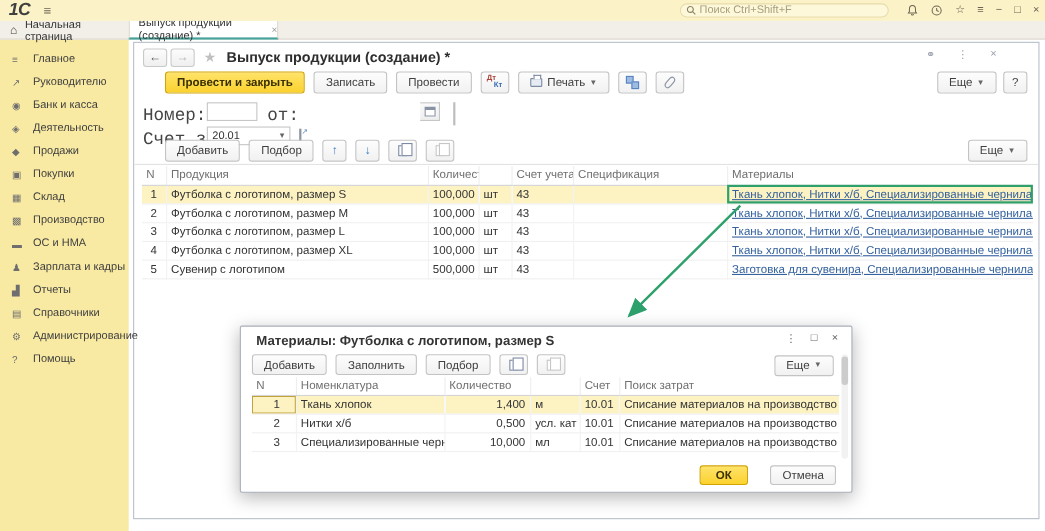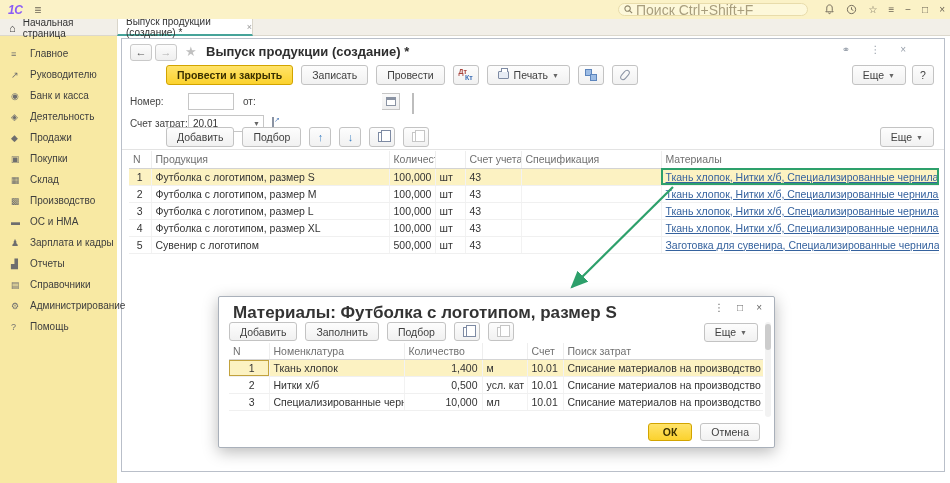--- a/index.html
+++ b/index.html
@@ -1,26 +1,26 @@
 <!DOCTYPE html>
 <html><head>
 <meta charset="utf-8">
 <style>
   * { margin:0; padding:0; box-sizing:border-box; }
   html,body { width:950px; height:483px; overflow:hidden; }
   body { position:relative; font-family:"Liberation Sans", sans-serif; background:#fff; color:#333; }
 
   
   .titlebar { position:absolute; left:0; top:0; width:950px; height:19px; background:#fbf2c7; display:flex; align-items:center; z-index:10; }
-  .logo { color:#8b5cf6; font-weight:bold; font-style:italic; font-size:12px; margin-left:8px; letter-spacing:-0.5px; }
+  .logo { color:#404040; font-weight:bold; font-style:italic; font-size:16px; margin-left:8px; letter-spacing:-0.5px; }
   .tb-menu { color:#6b6455; font-size:12px; margin-left:12px; }
   .tb-title { font-size:10.5px; color:#4a4435; margin-left:14px; }
   .tb-search { position:absolute; left:618px; top:3px; width:190px; height:13px; background:#fdf8da; border:1px solid #e8dcab; border-radius:8px; display:flex; align-items:center; padding-left:5px; }
   .tb-search svg { flex:0 0 auto; }
-  .tb-search input { border:none; background:transparent; outline:none; font-size:14px; color:#7d7457; width:150px; margin-left:3px; font-family:"Liberation Sans",sans-serif; }
+  .tb-search input { border:none; background:transparent; outline:none; font-size:10px; color:#7d7457; width:150px; margin-left:3px; font-family:"Liberation Sans",sans-serif; }
   .tb-search input::placeholder { color:#a89e7d; }
   .tb-icons { position:absolute; right:5px; top:0; height:19px; display:flex; align-items:center; gap:11px; color:#6b6455; }
   .tb-ic { font-size:10px; line-height:19px; cursor:default; }
 
   
   .tabbar { position:absolute; left:0; top:19px; width:950px; height:17px; background:#f2efe8; border-bottom:1px solid #dcd8cd; z-index:9; }
   .tab-home { position:absolute; left:0; top:0; width:117px; height:17px; display:flex; align-items:center; padding-left:9px; font-size:10px; color:#333; }
   .tab-home .home-ic { font-size:11px; color:#444; margin-right:7px; }
   .tab-active { position:absolute; left:117px; top:0; width:136px; height:17px; background:#fff; border-left:1px solid #d9d5ca; border-right:1px solid #d9d5ca; border-bottom:2px solid #45a399; display:flex; align-items:center; padding-left:8px; font-size:10px; color:#333; }
   .tab-close { color:#9a9a9a; font-size:9px; margin-left:6px; }
@@ -35,21 +35,21 @@
   .form { position:absolute; left:121px; top:38px; width:824px; height:434px; background:#fff; border:1px solid #b9bfc9; z-index:3; }
   .navbtn { position:absolute; width:22px; height:17px; border:1px solid #c9c9c9; border-radius:3px; background:linear-gradient(#fcfcfc,#efefef); color:#555; font-size:11px; text-align:center; line-height:15px; }
   .navbtn.fwd { color:#b0b0b0; }
   .form-star { position:absolute; left:63px; top:5px; color:#c0c0c0; font-size:13px; }
   .form-title { position:absolute; left:84px; top:5px; font-size:13px; font-weight:bold; color:#2e2e2e; }
   .form-corner { position:absolute; right:38px; top:5px; display:flex; gap:20px; color:#98a0ab; font-size:10px; }
 
   .btn { display:inline-flex; align-items:center; justify-content:center; border:1px solid #c3c3c3; border-radius:3px; background:linear-gradient(#fdfdfd,#f1f1f1); color:#3f3f3f; font-size:10.5px; padding:0 10px; height:20px; white-space:nowrap; cursor:default; }
   .btn-primary { background:linear-gradient(#ffe36a,#fbd22e); border-color:#d2a400; font-weight:bold; color:#3a3000; }
   .caret { font-size:7px; margin-left:4px; color:#666; }
-  .toolbar { position:absolute; left:24px; top:26px; display:flex; gap:8px; align-items:center;padding-left:20px; }
+  .toolbar { position:absolute; left:8px; top:26px; display:flex; gap:8px; align-items:center;padding-left:20px; }
   .toolbar-right { position:absolute; right:10px; top:26px; display:flex; gap:6px; align-items:center; }
   .icbtn { width:26px; padding:0; }
   
   .dtkt { display:block; width:14px; line-height:6px; }
   .dtkt .dt { display:block; text-align:left; font-size:7px; color:#a8433c; font-weight:bold; }
   .dtkt .kt { display:block; text-align:right; font-size:7px; color:#3a6db5; font-weight:bold; }
   
   .ic-printer { width:11px; height:8px; position:relative; border:1px solid #7d8aa3; background:#e7ecf4; border-radius:1px; margin-right:5px; }
   .ic-printer::before { content:""; position:absolute; left:2px; top:-4px; width:5px; height:3px; border:1px solid #7d8aa3; border-bottom:none; background:#fff; }
   
@@ -64,21 +64,21 @@
   .ic-copy.dim, .ic-copy.dim::before { border-color:#c6c6c6; }
   
   .ic-cal { width:10px; height:9px; border:1px solid #8a93a3; border-top:3px solid #8a93a3; background:#fff; }
   .ic-cal.dim { border-color:#bdbdbd; border-top-color:#bdbdbd; }
   
   .ic-open { width:9px; height:9px; border:1px solid #8a93a3; position:relative; background:#fff; }
   .ic-open::after { content:"↗"; position:absolute; left:1px; top:-2px; font-size:7px; color:#5c85bd; }
   .arrbtn { width:22px; padding:0; font-size:11px; font-weight:bold; }
   .arr-up { color:#3a7ec2; } .arr-dn { color:#3a7ec2; }
 
-  .flabel { position:absolute; font-size:10px; color:#444; }
+  .flabel { position:absolute; font-size:16px; color:#444;font-family:Liberation Mono, monospace; }
   .finput { position:absolute; height:17px; border:1px solid #c6c6c6; background:#fff; font-size:10px; color:#333; padding:0 4px; font-family:"Liberation Sans",sans-serif; outline:none; }
   .fbtn-cal { position:absolute; width:18px; height:17px; border:1px solid #c6c6c6; border-left:none; background:linear-gradient(#fafafa,#eee); display:flex; align-items:center; justify-content:center; }
   .dd-arrow { position:absolute; font-size:7px; color:#666; }
 
   .divline { position:absolute; left:0; right:0; top:110px; border-top:1px solid #e3e3e3; }
 
   
   .mtable { position:absolute; left:7px; top:112px; right:7px; border-collapse:collapse; table-layout:fixed; width:810px; }
   .mtable th { height:17px; font-weight:normal; font-size:10.5px; color:#707070; text-align:left; padding:0 4px; border-bottom:1px solid #d3d3d3; border-right:1px solid #eeeeee; white-space:nowrap; overflow:hidden; }
   .mtable th:last-child, .mtable td:last-child { border-right:none; }
@@ -87,35 +87,35 @@
   .mtable .cq { text-align:right; }
   tr.selected td { background:#fcf2c2; }
   td.matcell a, .mtable a { color:#35629e; text-decoration:underline; font-size:10.5px; }
   td.green-out { outline:2px solid #2da06b; outline-offset:-2px; }
 
   
   .annot { position:absolute; left:0; top:0; z-index:4; pointer-events:none; }
 
   
   .dialog { position:absolute; left:218px; top:296px; width:557px; height:152px; background:#fff; border:1px solid #a9b0ba; border-radius:2px; box-shadow:0 4px 16px rgba(0,0,0,.28); z-index:5; }
-  .dlg-title { position:absolute; left:14px; top:6px; font-size:17px; font-weight:bold; color:#333; }
+  .dlg-title { position:absolute; left:14px; top:6px; font-size:12px; font-weight:bold; color:#333; }
   .dlg-winicons { position:absolute; right:12px; top:5px; display:flex; gap:13px; color:#666; font-size:10px; }
   .dlg-toolbar { position:absolute; left:10px; top:25px; display:flex; gap:8px; align-items:center; }
   .dlg-toolbar .btn, .dlg-more .btn { height:19px; }
   .dlg-more { position:absolute; right:16px; top:25px; }
   .dlg-scroll { position:absolute; right:3px; top:25px; bottom:30px; width:6px; background:#f2f2f2; border-radius:3px; }
   .dlg-thumb { position:absolute; left:0; top:2px; width:6px; height:26px; background:#cccccc; border-radius:3px; }
   .dtable { position:absolute; left:10px; top:46px; width:534px; border-collapse:collapse; table-layout:fixed; }
   .dtable th { height:16px; font-weight:normal; font-size:10.5px; color:#707070; text-align:left; padding:0 4px; border-bottom:1px solid #d5d5d5; border-right:1px solid #eee; white-space:nowrap; overflow:hidden; }
   .dtable td { height:17px; font-size:10.5px; color:#333; padding:0 4px; border-bottom:1px solid #f0f0f0; border-right:1px solid #f2f2f2; white-space:nowrap; overflow:hidden; }
   .dtable th:last-child, .dtable td:last-child { border-right:none; }
   .dtable .cn { text-align:right; padding-right:14px; }
   .dtable .cq { text-align:right; }
   td.focus-cell { box-shadow:inset 0 0 0 1px #c2a23d; }
-  .dlg-buttons { position:absolute; right:14px; top:126px; display:flex; gap:8px; }
+  .dlg-buttons { position:absolute; right:14px; top:126px; display:flex; gap:20px; }
   .dlg-buttons .btn { height:18px; font-size:10.5px; }
 </style>
 </head>
 <body>
 
 <div class="titlebar">
   <span class="logo">1С</span>
   <span class="tb-menu">≡</span>
   <div class="tb-search">
     <svg width="9" height="9" viewBox="0 0 10 10">

